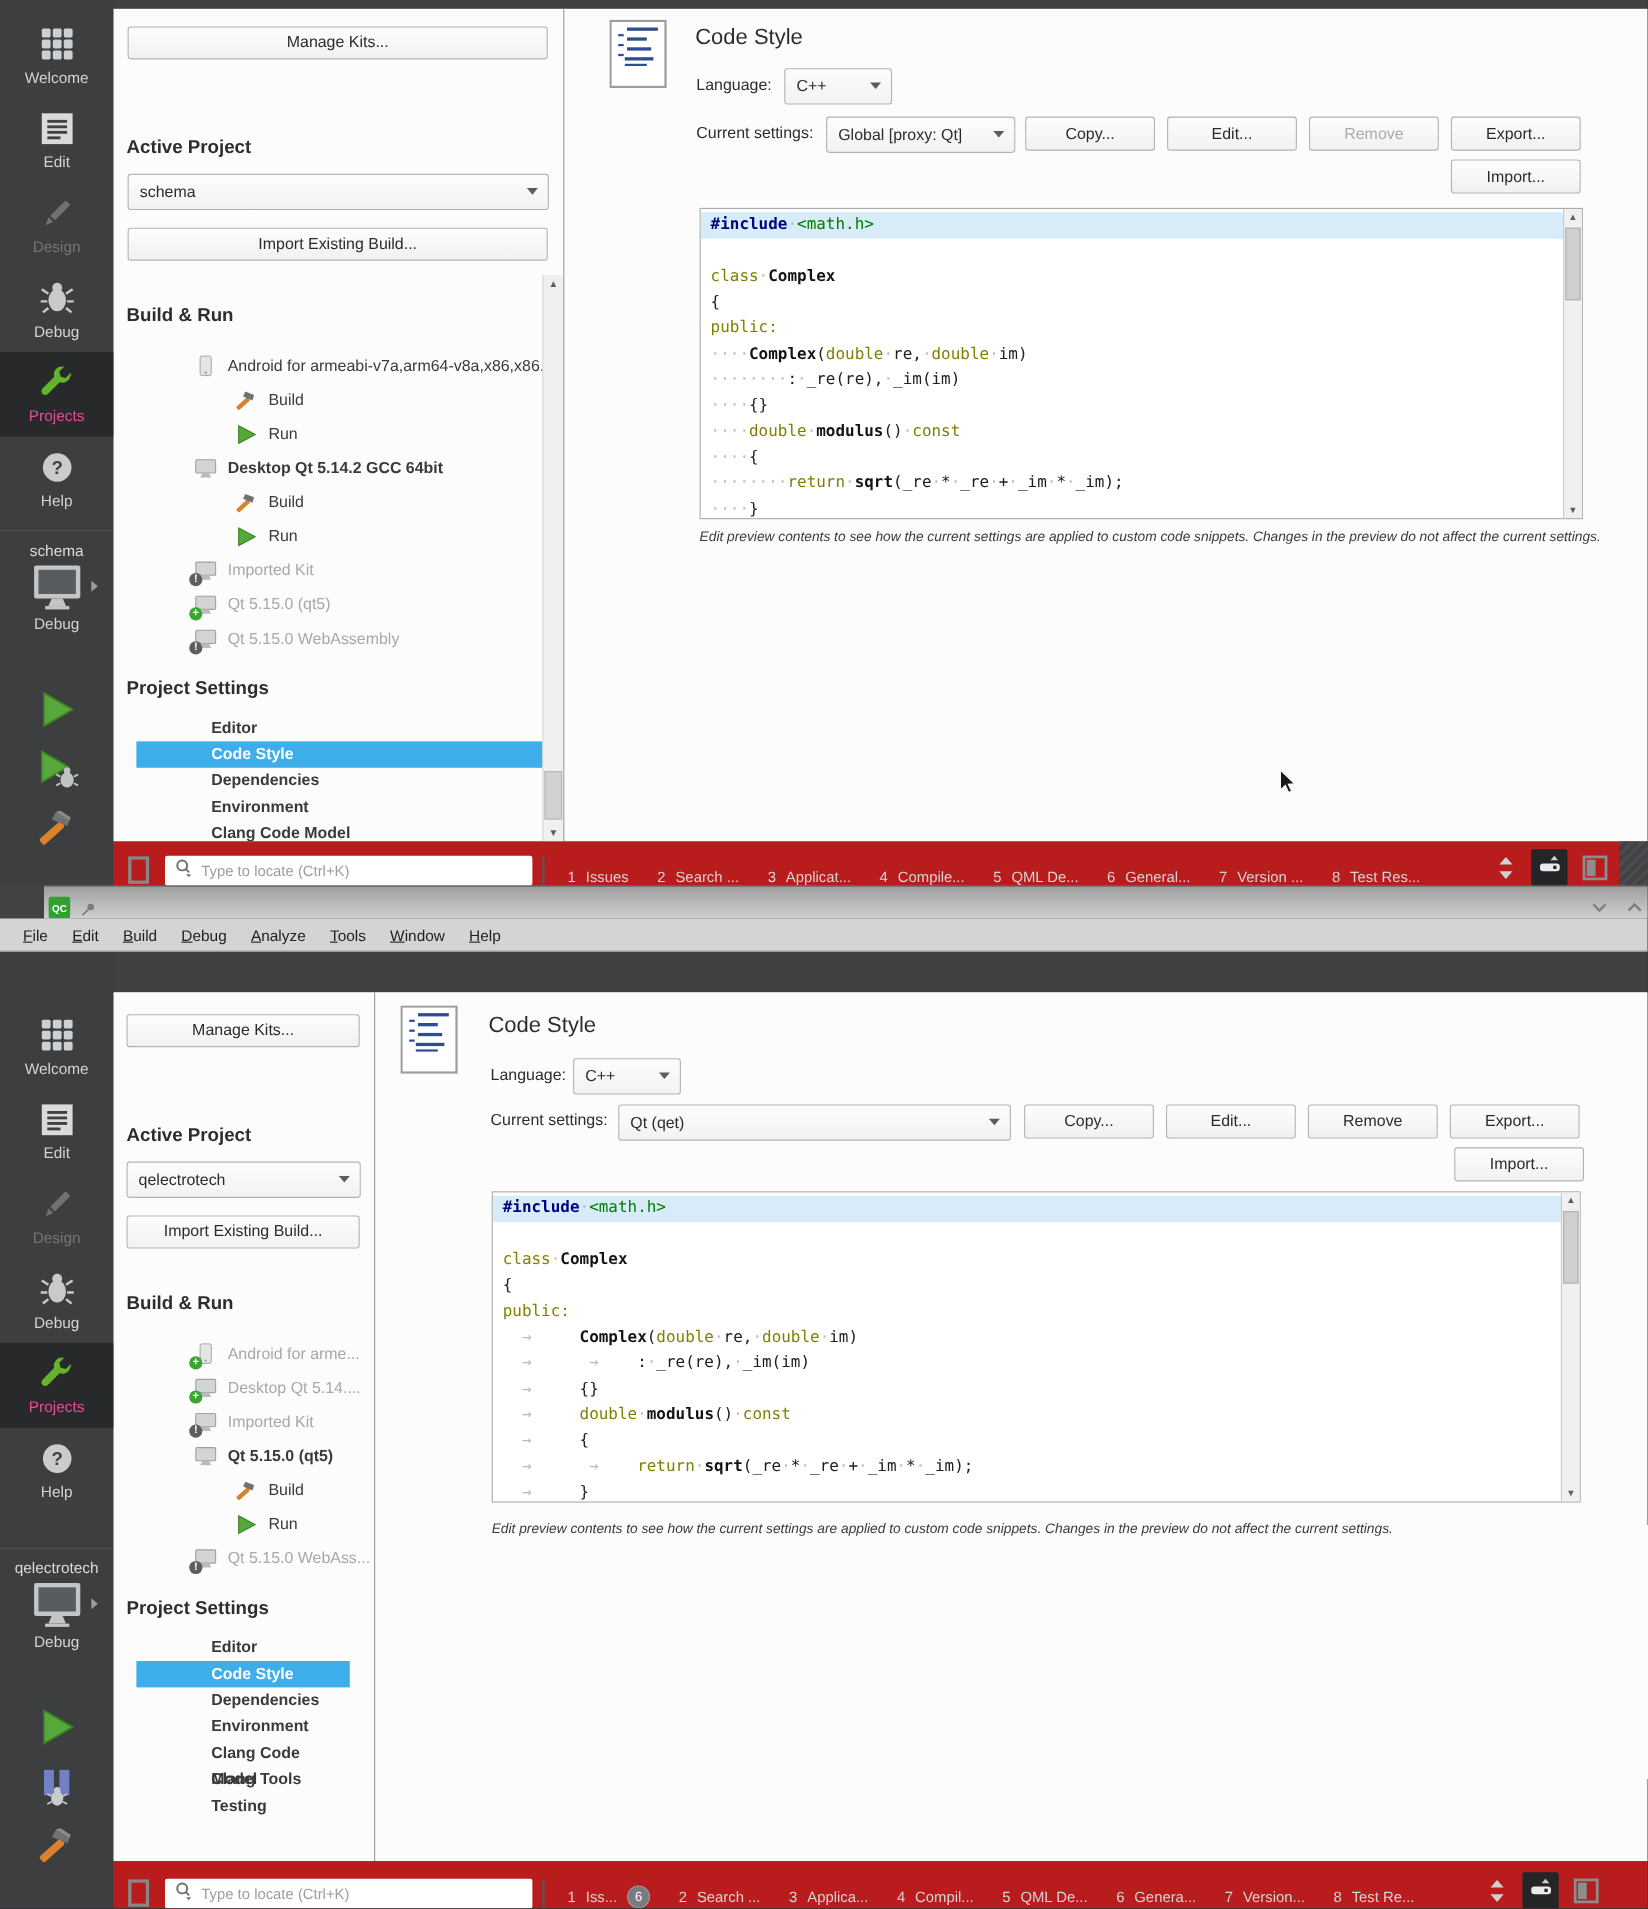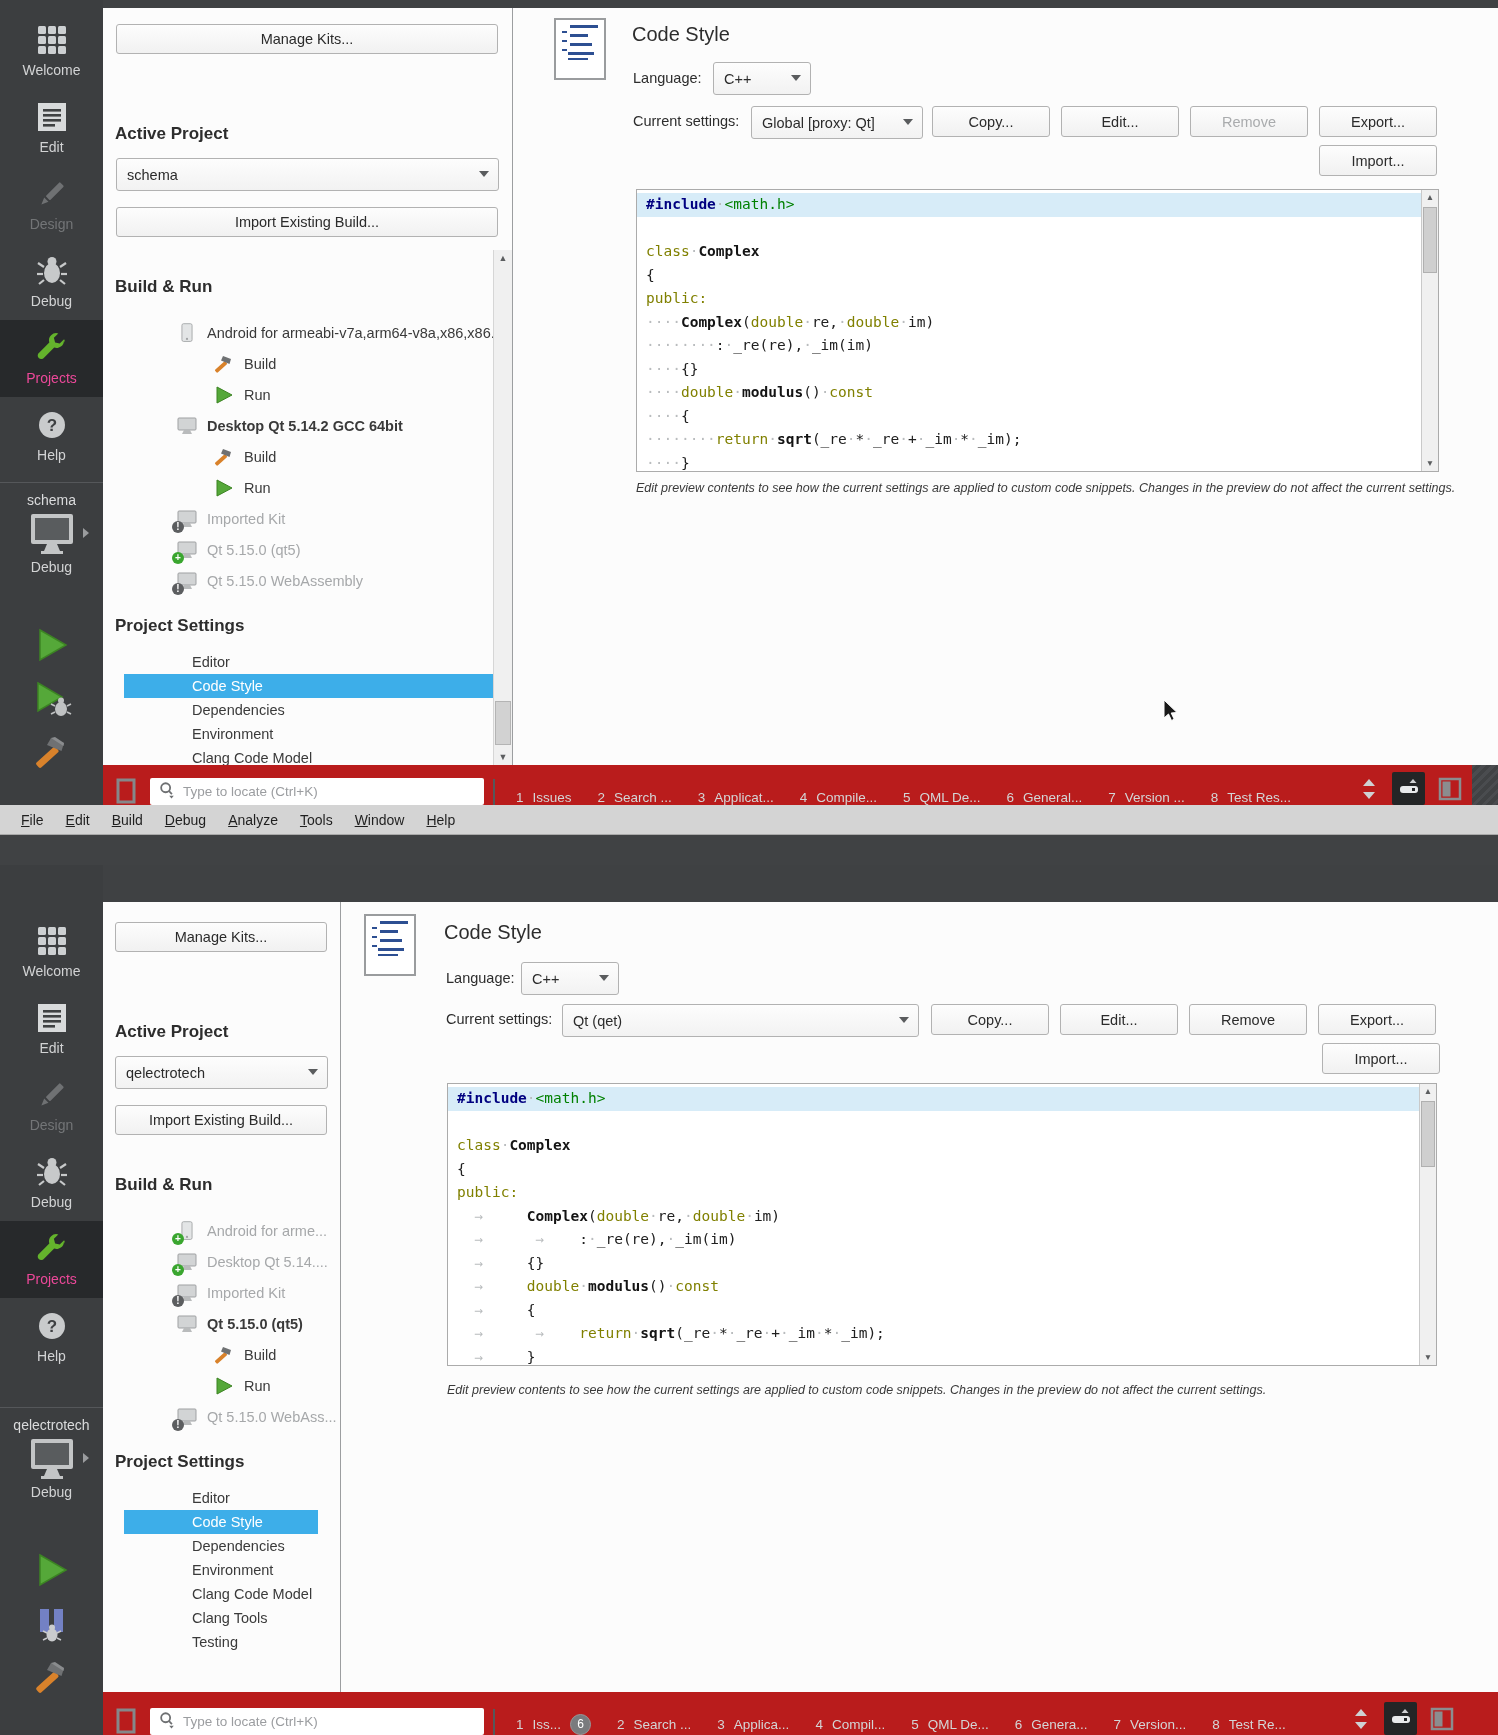--- a/index.html
+++ b/index.html
@@ -64,21 +64,21 @@
   .kit-row.bold{font-weight:bold;align-items:center;}
   .kit-row.disabled{color:#a6a8aa;}
   .kit-row.child{padding-left:89px;}
   .kit-icon{position:relative;width:22px;height:22px;flex:0 0 22px;}
   .kit-icon svg{width:22px;height:22px;}
   .badge{position:absolute;left:-4px;bottom:-3px;width:12px;height:12px;border-radius:50%;
     color:#fff;font-size:10px;font-weight:bold;line-height:12px;text-align:center;}
   .badge.plus{background:#3aa62f;}
   .badge.warn{background:#5c5e60;}
   .settings-list{margin-top:14px;}
-  .set-row{height:24px;line-height:24px;margin-left:21px;padding-left:68px;font-size:14.5px;color:#3a3a3a;}
+  .set-row{height:24px;line-height:24px;margin-left:21px;padding-left:68px;font-size:14.5px;color:#3a3a3a;font-weight:bold;}
   .wA .set-row{margin-right:18px;}
   .wB .set-row{margin-right:22px;}
   .set-row.selected{background:#3daee9;color:#ffffff;}
   .vscroll{position:absolute;right:0;top:242px;bottom:0;width:18px;background:#f0f0f0;border-left:1px solid #d6d6d6;}
   .vs-arrow{position:absolute;left:0;right:0;height:16px;color:#5b5d5f;font-size:9px;text-align:center;line-height:16px;}
   .vs-arrow.up{top:0;}
   .vs-arrow.down{bottom:0;}
   .vs-thumb{position:absolute;left:1px;right:1px;bottom:20px;height:42px;background:#d2d2d2;border:1px solid #b4b4b4;}
 
   
@@ -154,21 +154,21 @@
 
   
   .titlebar{position:absolute;left:0;top:805px;width:100%;height:30px;
     background:linear-gradient(#9f9f9f,#d0d0d0);border-top:1px solid #7c7c7c;box-sizing:border-box;
     display:flex;align-items:flex-end;z-index:8;margin-left:40px;}
   .tb-logo{width:20px;height:20px;margin-left:4px;}
   .tb-pin{width:16px;height:16px;margin-left:8px;}
   .tb-title{position:absolute;left:0;width:100%;text-align:center;color:#8d8d8d;font-size:14.5px;pointer-events:none;}
   .tb-controls{position:absolute;right:10px;display:flex;align-items:center;gap:12px;}
   .tb-controls .cicon{width:20px;height:20px;}
-  .menubar{position:absolute;left:0;top:805px;width:100%;height:30px;background:#d4d4d4;
+  .menubar{position:absolute;left:0;top:835px;width:100%;height:30px;background:#d4d4d4;
     border-bottom:1px solid #a9a9a9;box-sizing:border-box;display:flex;align-items:center;
     padding-left:10px;font-size:14px;color:#1f1f1f;z-index:8;}
   .menu-item{padding:0 11px;}
   .menu-item .u{text-decoration:underline;}
 
   .cursor{position:absolute;left:1158px;top:698px;width:24px;height:24px;z-index:40;}
 </style>
 </head>
 <body>
 

